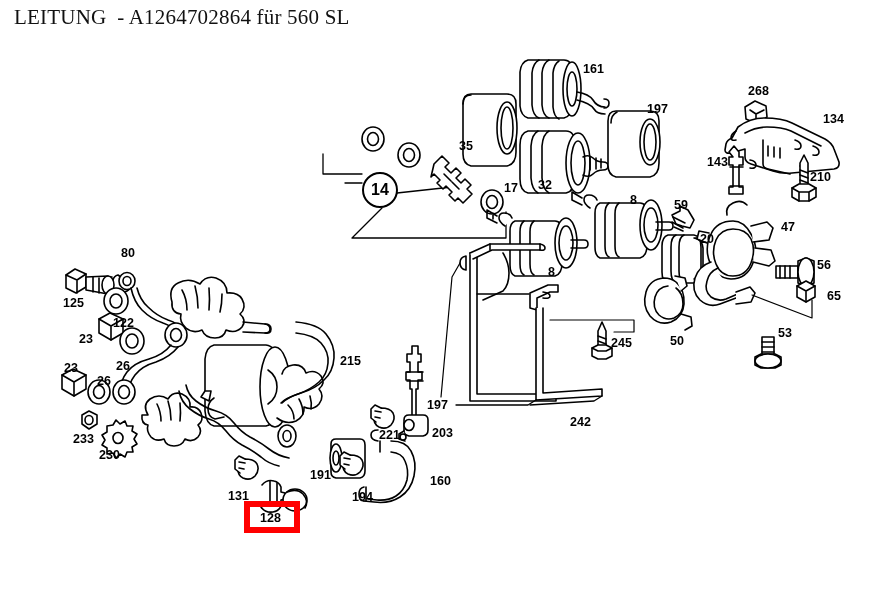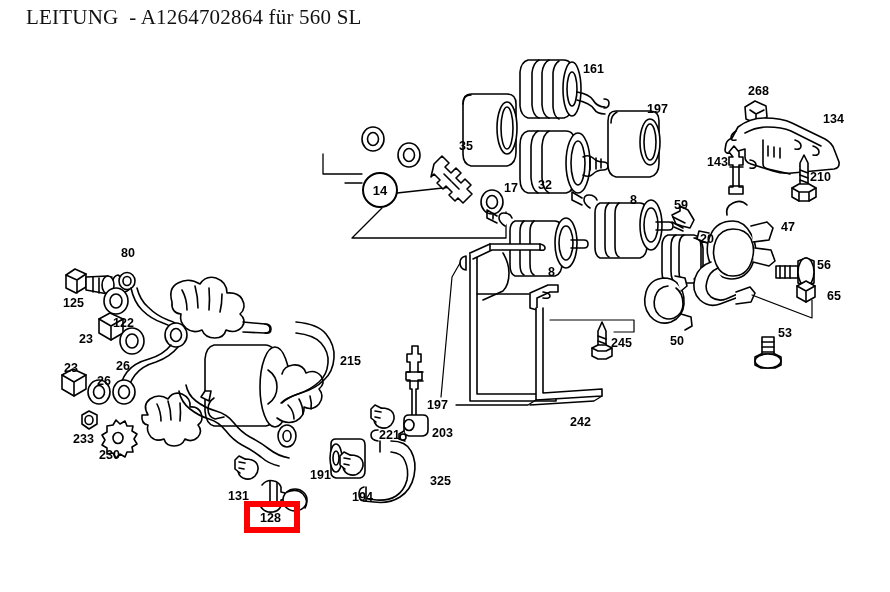--- a/index.html
+++ b/index.html
@@ -1,35 +1,35 @@
 <!DOCTYPE html>
 <html><head>
 <meta charset="utf-8">
 <title>Parts Diagram</title>
 <style>
   html,body{margin:0;padding:0;background:#ffffff;}
   body{width:890px;height:592px;position:relative;overflow:hidden;
        font-family:"Liberation Sans",sans-serif;}
   #sheet{position:absolute;inset:0;width:890px;height:592px;background:#fff;}
 
-  #title{position:absolute;left:26px;top:5px;font-family:"Liberation Serif",serif;
+  #title{position:absolute;left:14px;top:5px;font-family:"Liberation Serif",serif;
          font-size:21px;color:#111;white-space:pre;letter-spacing:.2px;}
   #footer{position:absolute;left:141px;top:556px;font-family:"Liberation Serif",serif;
           font-size:17px;color:#111;white-space:pre;}
 
   #art{position:absolute;left:0;top:0;width:890px;height:592px;}
 
   .lbl{position:absolute;font-family:"Liberation Sans",sans-serif;font-weight:bold;
        font-size:12.5px;color:#000;line-height:1;white-space:nowrap;
        -webkit-font-smoothing:none;}
 
   #hl{position:absolute;box-sizing:border-box;border:6px solid #ff0000;background:transparent;}
   #circ14{position:absolute;box-sizing:border-box;border:2.2px solid #000;border-radius:50%;
           background:#fff;display:flex;align-items:center;justify-content:center;}
-  #circ14 span{font-family:"Liberation Sans",sans-serif;font-weight:bold;font-size:13px;color:#000;}
+  #circ14 span{font-family:"Liberation Sans",sans-serif;font-weight:bold;font-size:16px;color:#000;}
 </style>
 </head>
 <body>
 
 <div id="sheet">
 
   <div id="title">LEITUNG  - A1264702864 für 560 SL</div>
 
   <svg id="art" viewBox="0 0 890 592" xmlns="http://www.w3.org/2000/svg" fill="none" stroke="#000" stroke-width="1.6" stroke-linecap="round" stroke-linejoin="round">
 
@@ -387,17 +387,17 @@
       <div class="lbl" style="left: 64px; top: 362px;">23</div>
       <div class="lbl" style="left: 97px; top: 375px;">26</div>
       <div class="lbl" style="left: 73px; top: 433px;">233</div>
       <div class="lbl" style="left: 99px; top: 449px;">230</div>
       <div class="lbl" style="left: 340px; top: 355px;">215</div>
       <div class="lbl" style="left: 427px; top: 399px;">197</div>
       <div class="lbl" style="left: 432px; top: 427px;">203</div>
       <div class="lbl" style="left: 379px; top: 429px;">221</div>
       <div class="lbl" style="left: 310px; top: 469px;">191</div>
       <div class="lbl" style="left: 352px; top: 491px;">194</div>
-      <div class="lbl" style="left: 430px; top: 475px;">325</div>
+      <div class="lbl" style="left: 430px; top: 475px;">160</div>
       <div class="lbl" style="left: 228px; top: 490px;">131</div>
     </div>
 
 </div>
 
 </body></html>

